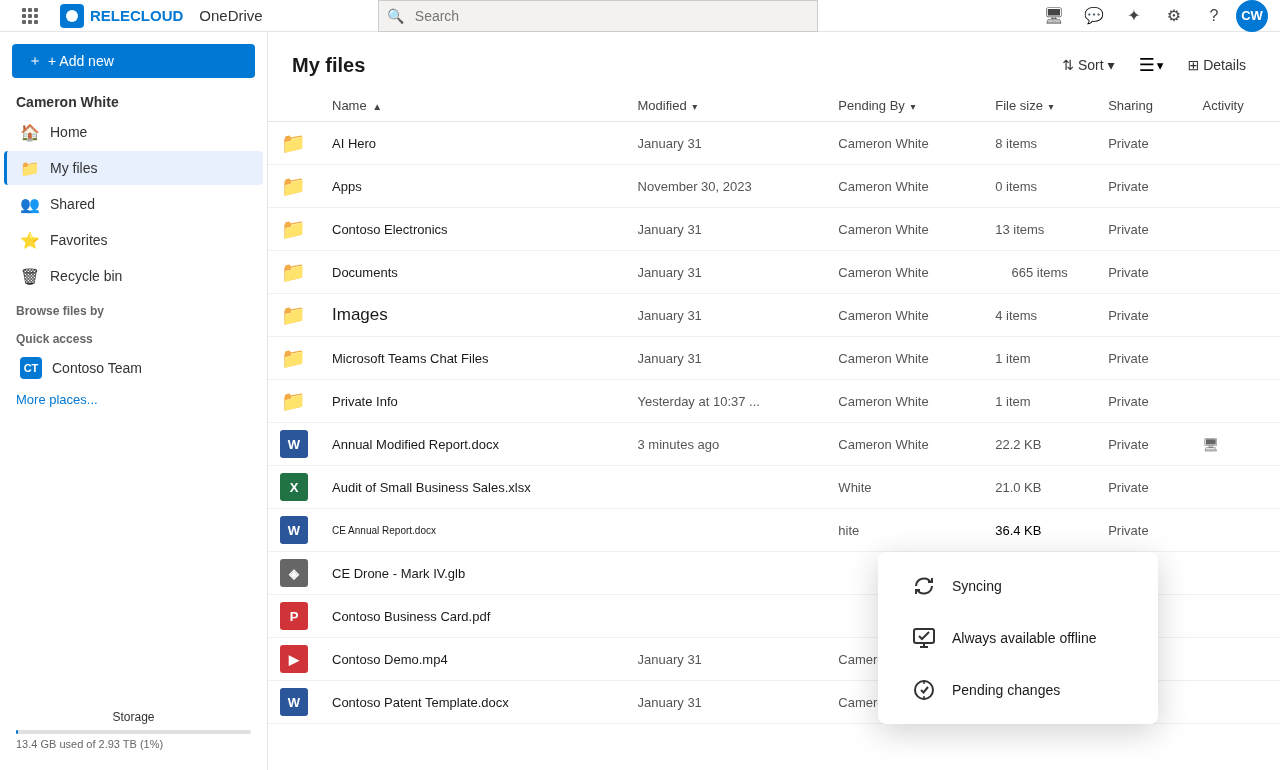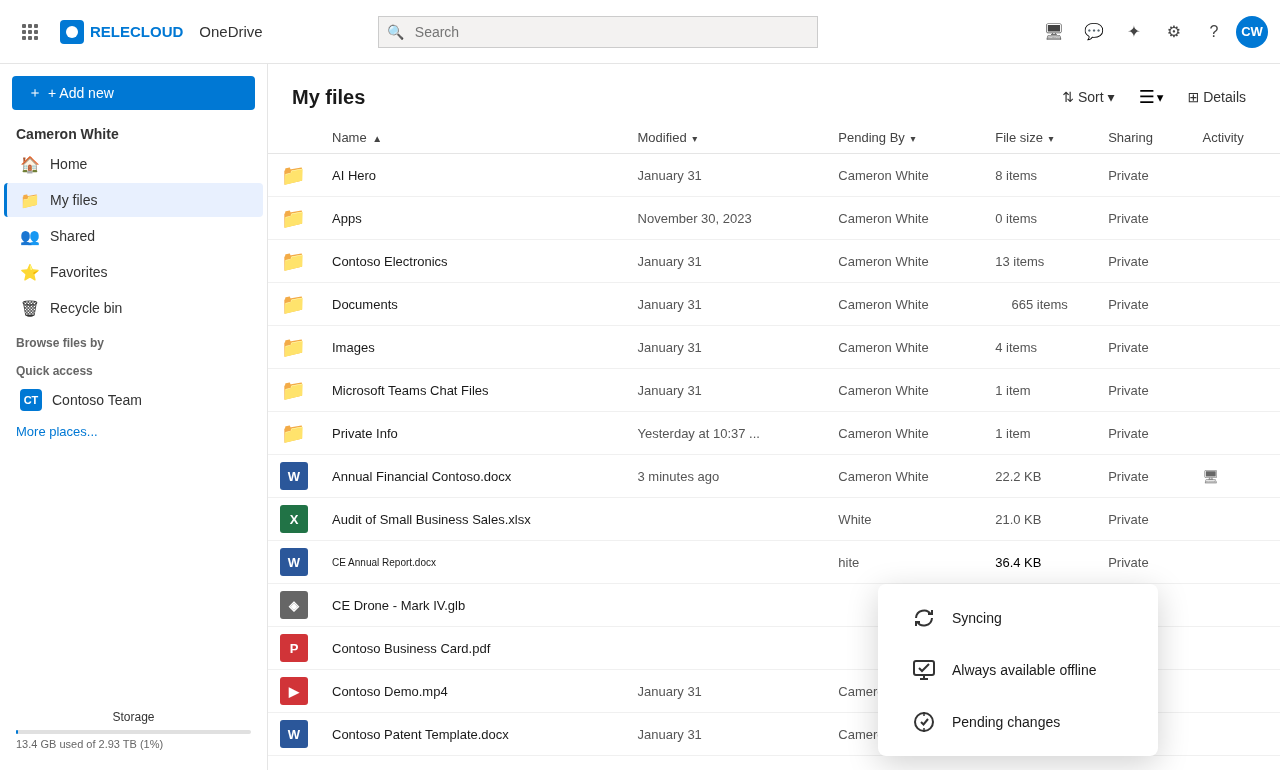--- a/index.html
+++ b/index.html
@@ -1,19 +1,19 @@
 <!DOCTYPE html>
 <html><head>
   <meta charset="utf-8">
   <style>
     * { box-sizing: border-box; margin: 0; padding: 0; }
     body { font-family: 'Segoe UI', Arial, sans-serif; font-size: 14px; color: #1a1a1a; background: #fff; display: flex; flex-direction: column; height: 770px; overflow: hidden; }
 
     
-    .topbar { height: 64px; background: #fff; border-bottom: 1px solid #e5e5e5; display: flex; align-items: center; padding: 0 12px; gap: 12px; z-index: 10; }
+    .topbar { height: 32px; background: #fff; border-bottom: 1px solid #e5e5e5; display: flex; align-items: center; padding: 0 12px; gap: 12px; z-index: 10; }
     .topbar-grid { width: 16px; height: 16px; display: grid; grid-template-columns: 1fr 1fr 1fr; gap: 2px; cursor: pointer; }
     .topbar-grid span { background: #666; border-radius: 1px; display: block; }
     .topbar-logo { display: flex; align-items: center; gap: 6px; font-weight: 600; font-size: 15px; color: #0078d4; }
     .topbar-logo .logo-box { width: 24px; height: 24px; background: #0078d4; border-radius: 4px; display: flex; align-items: center; justify-content: center; }
     .topbar-logo .logo-box svg { fill: #fff; }
     .topbar-app { font-size: 15px; color: #333; margin-left: 4px; }
     .search-bar { flex: 1; max-width: 440px; margin: 0 auto; position: relative; }
     .search-bar input { width: 100%; height: 32px; border: 1px solid #ccc; border-radius: 0; padding: 0 12px 0 36px; font-size: 14px; background: #f3f2f1; color: #333; outline: none; }
     .search-icon-wrap { position: absolute; left: 10px; top: 50%; transform: translateY(-50%); color: #666; font-size: 14px; }
     .topbar-actions { margin-left: auto; display: flex; align-items: center; gap: 4px; }
@@ -242,21 +242,21 @@
     <td style="color:#555;">January 31</td>
     <td style="color:#555;">Cameron White</td>
     <td style="color:#555;text-align:center;">665 items</td>
     <td style="color:#555;">Private</td>
     <td></td>
   </tr>
           <tr>
     <td>
               <div style="width:28px;height:28px;display:flex;align-items:center;justify-content:center;font-size:20px;color:#0078d4">📁</div>
             </td>
-    <td style="font-size:13px;color:#1a1a1a;">Images</td>
+    <td style="font-size:17px;color:#1a1a1a;">Images</td>
     <td style="color:#555;">January 31</td>
     <td style="color:#555;">Cameron White</td>
     <td style="color:#555;">4 items</td>
     <td style="color:#555;">Private</td>
     <td></td>
   </tr>
           <tr>
     <td>
               <div style="width:28px;height:28px;display:flex;align-items:center;justify-content:center;font-size:20px;color:#c7900a">📁</div>
             </td>
@@ -275,21 +275,21 @@
     <td style="color:#555;">Yesterday at 10:37 ...</td>
     <td style="color:#555;">Cameron White</td>
     <td style="color:#555;">1 item</td>
     <td style="color:#555;">Private</td>
     <td></td>
   </tr>
           <tr>
     <td>
               <div style="width:28px;height:28px;border-radius:3px;background:#2b579a;color:#fff;display:flex;align-items:center;justify-content:center;font-size:13px;font-weight:700;">W</div>
             </td>
-    <td style="font-size:13px;color:#1a1a1a;">Annual Financial Contoso.docx</td>
+    <td style="font-size:13px;color:#1a1a1a;">Annual Modified Report.docx</td>
     <td style="color:#555;">3 minutes ago</td>
     <td style="color:#555;">Cameron White</td>
     <td style="color:#555;">22.2 KB</td>
     <td style="color:#555;">Private</td>
     <td style="color:#666;">🖥</td>
   </tr>
           <tr>
     <td>
               <div style="width:28px;height:28px;border-radius:3px;background:#217346;color:#fff;display:flex;align-items:center;justify-content:center;font-size:13px;font-weight:700;">X</div>
             </td>

